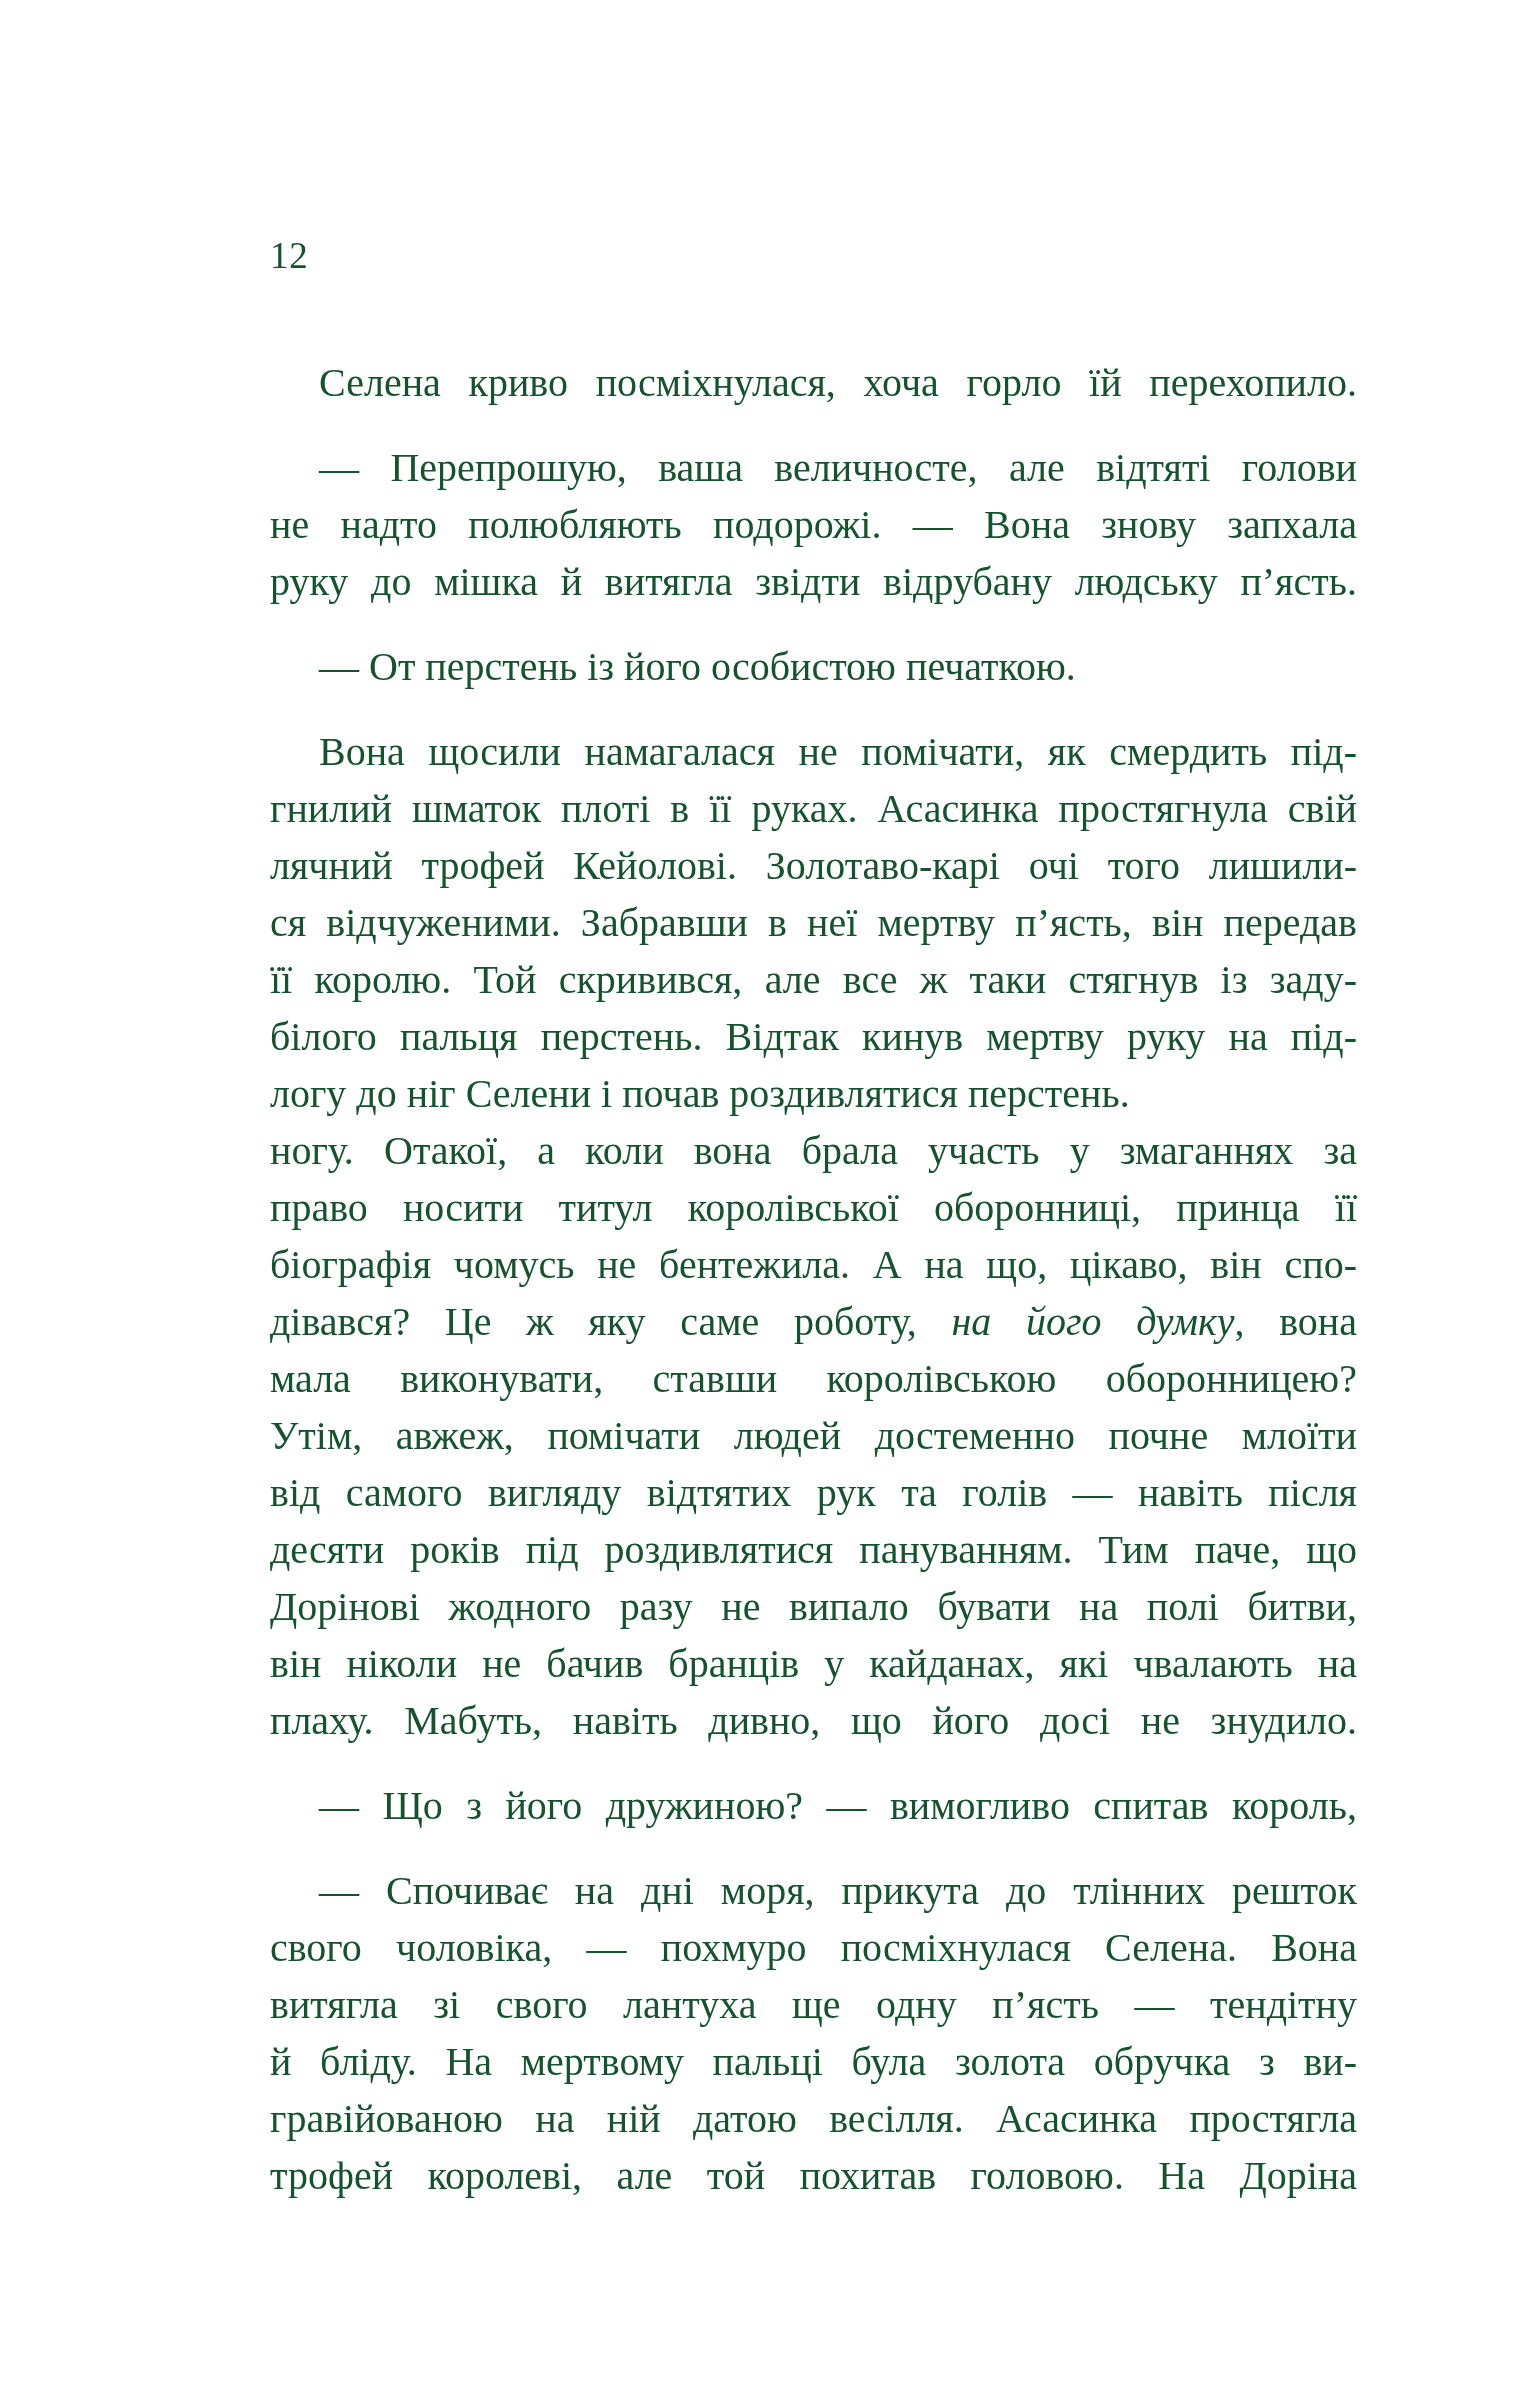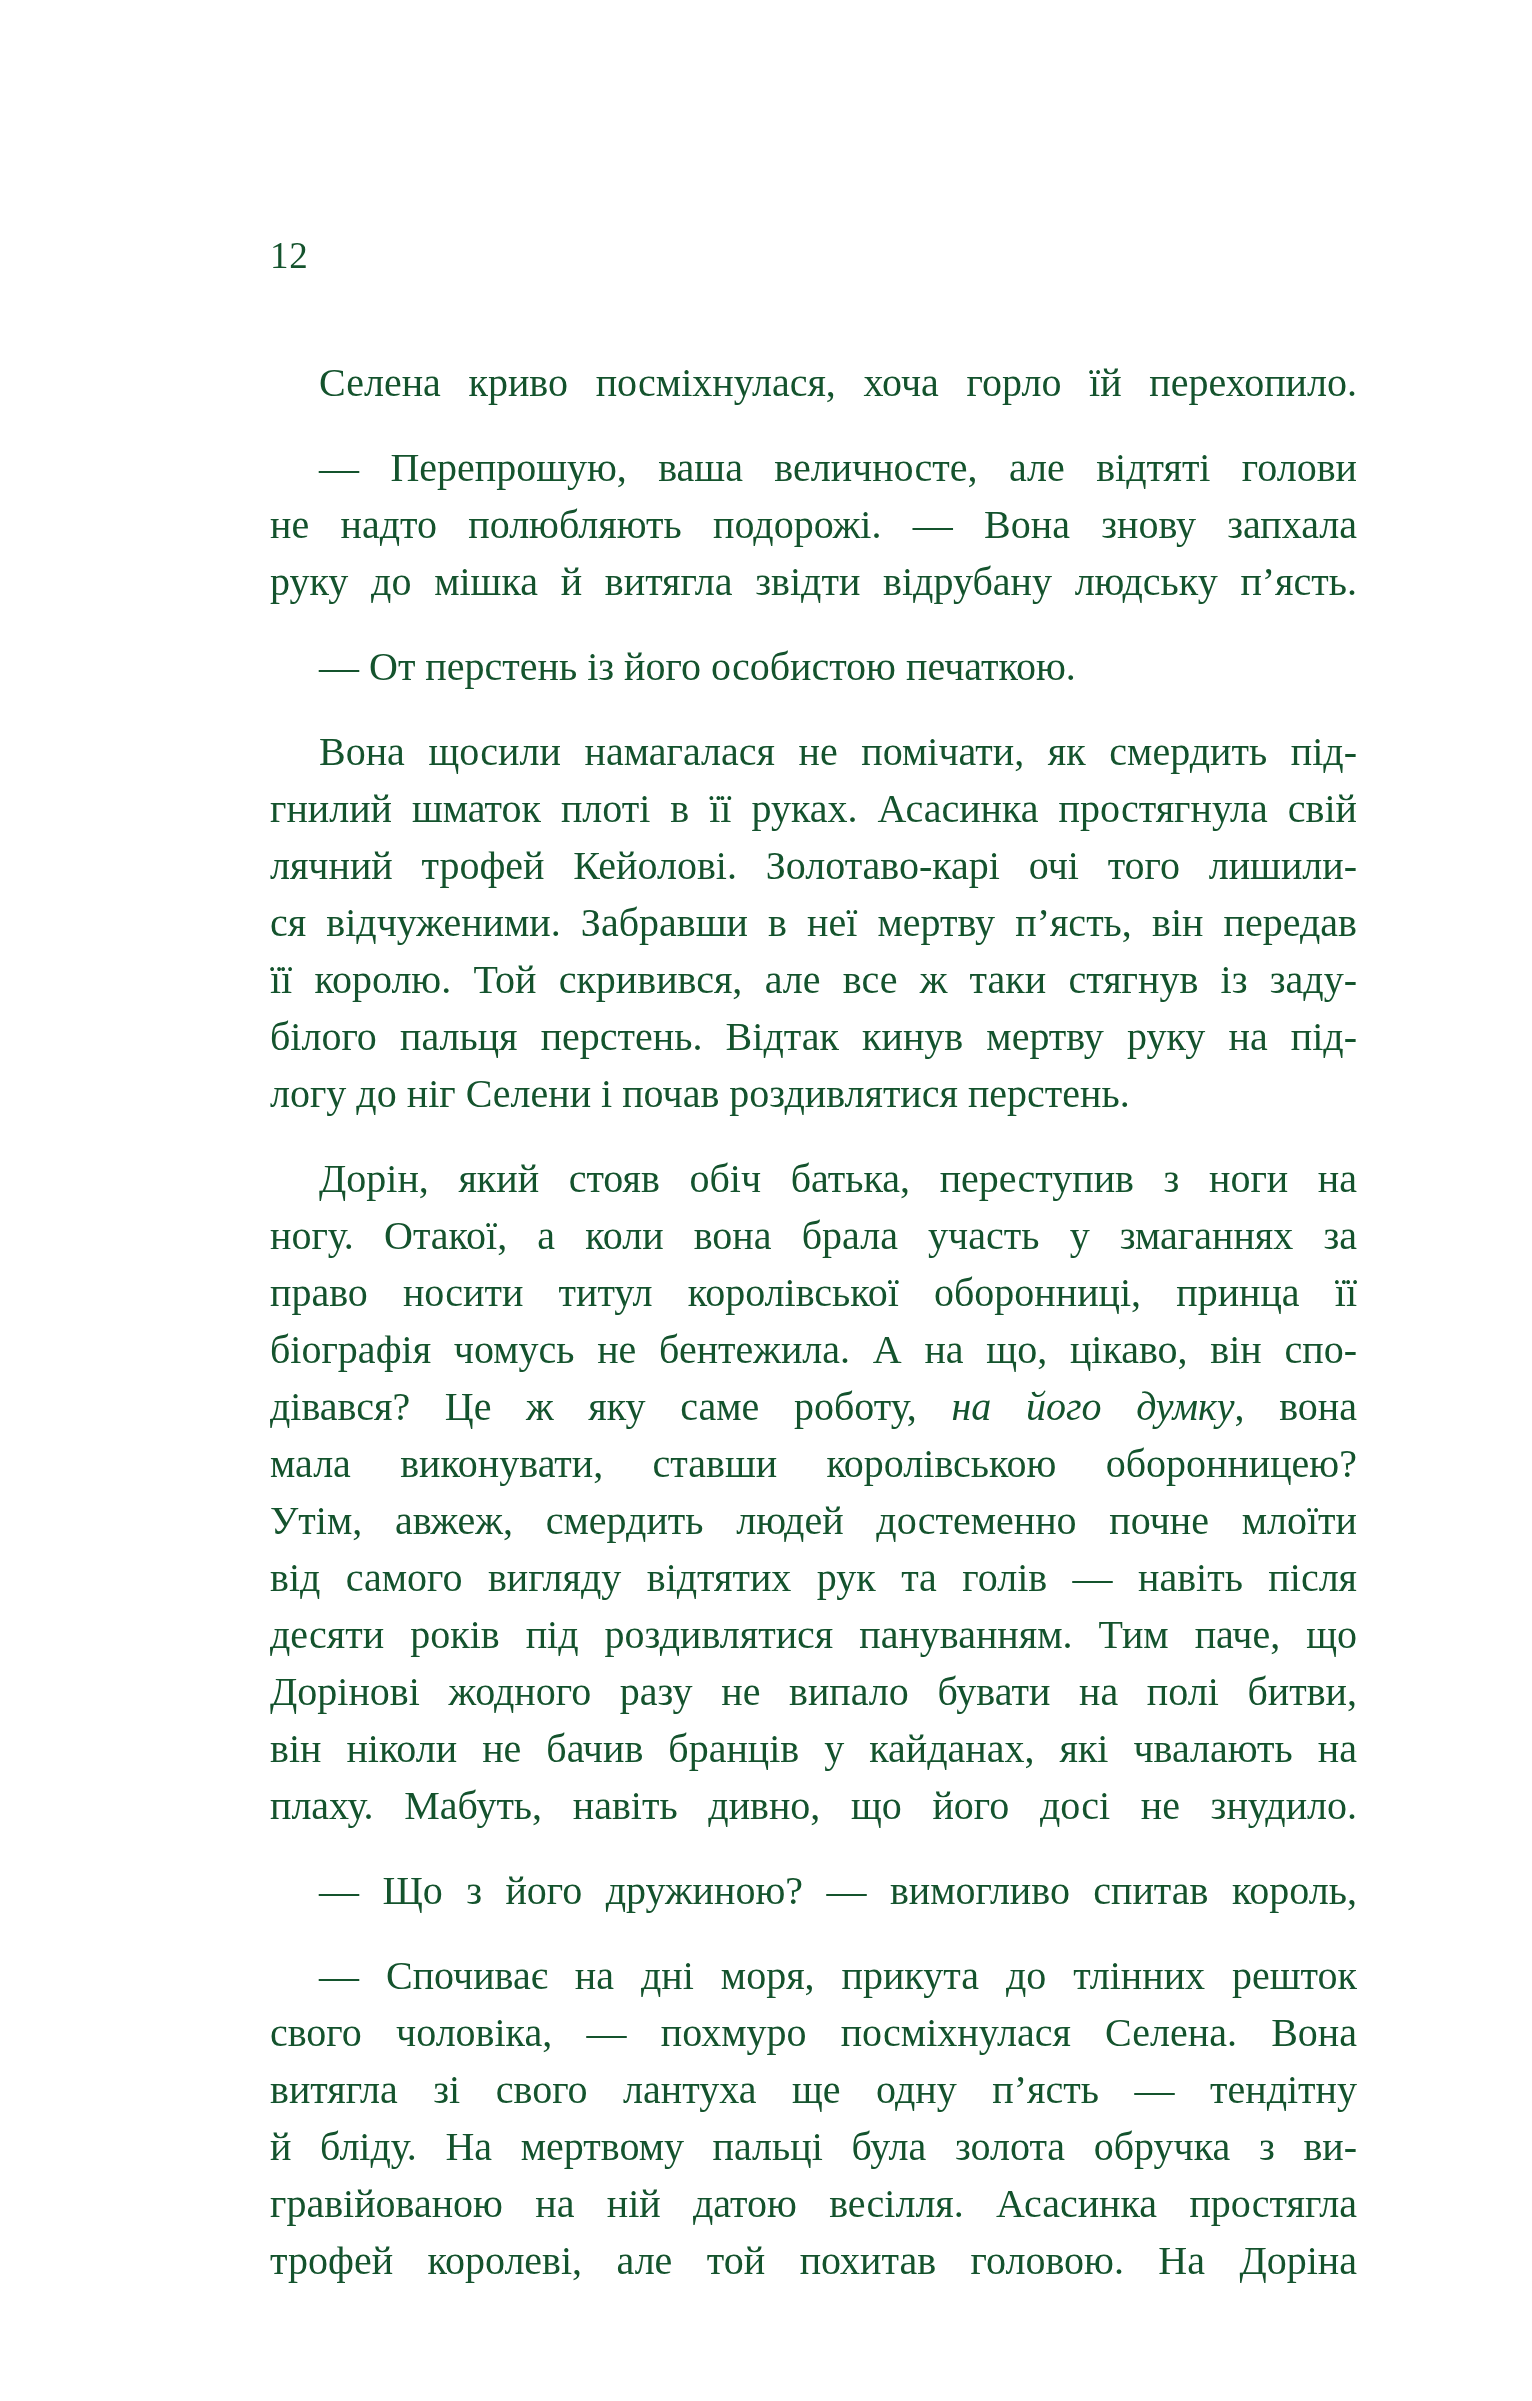--- a/index.html
+++ b/index.html
@@ -67,27 +67,26 @@
       <div class="line flush"><span>не надто полюбляють подорожі. — Вона знову запхала</span></div>
       <div class="line flush"><span>руку до мішка й витягла звідти відрубану людську п’ясть.</span></div>
       <div class="line indent"><span>— От перстень із його особистою печаткою.</span></div>
       <div class="line indent flush"><span>Вона щосили намагалася не помічати, як смердить під-</span></div>
       <div class="line flush"><span>гнилий шматок плоті в її руках. Асасинка простягнула свій</span></div>
       <div class="line flush"><span>лячний трофей Кейолові. Золотаво-карі очі того лишили-</span></div>
       <div class="line flush"><span>ся відчуженими. Забравши в неї мертву п’ясть, він передав</span></div>
       <div class="line flush"><span>її королю. Той скривився, але все ж таки стягнув із заду-</span></div>
       <div class="line flush"><span>білого пальця перстень. Відтак кинув мертву руку на під-</span></div>
       <div class="line"><span>логу до ніг Селени і почав роздивлятися перстень.</span></div>
-      <div class="line indent flush"><span>Дорін, який стояв обіч батька, переступив з ноги на</span></div>
       <div class="line flush"><span>ногу. Отакої, а коли вона брала участь у змаганнях за</span></div>
       <div class="line flush"><span>право носити титул королівської оборонниці, принца її</span></div>
       <div class="line flush"><span>біографія чомусь не бентежила. А на що, цікаво, він спо-</span></div>
       <div class="line flush"><span>дівався? Це ж яку саме роботу, </span><span class="it">на його думку</span><span>, вона</span></div>
       <div class="line flush"><span>мала виконувати, ставши королівською оборонницею?</span></div>
-      <div class="line flush"><span>Утім, авжеж, смердить людей достеменно почне млоїти</span></div>
+      <div class="line flush"><span>Утім, авжеж, помічати людей достеменно почне млоїти</span></div>
       <div class="line flush"><span>від самого вигляду відтятих рук та голів — навіть після</span></div>
       <div class="line flush"><span>десяти років під роздивлятися пануванням. Тим паче, що</span></div>
       <div class="line flush"><span>Дорінові жодного разу не випало бувати на полі битви,</span></div>
       <div class="line flush"><span>він ніколи не бачив бранців у кайданах, які чвалають на</span></div>
       <div class="line flush"><span>плаху. Мабуть, навіть дивно, що його досі не знудило.</span></div>
       <div class="line indent flush"><span>— Що з його дружиною? — вимогливо спитав король,</span></div>
       <div class="line indent flush"><span>— Спочиває на дні моря, прикута до тлінних решток</span></div>
       <div class="line flush"><span>свого чоловіка, — похмуро посміхнулася Селена. Вона</span></div>
       <div class="line flush"><span>витягла зі свого лантуха ще одну п’ясть — тендітну</span></div>
       <div class="line flush"><span>й бліду. На мертвому пальці була золота обручка з ви-</span></div>

